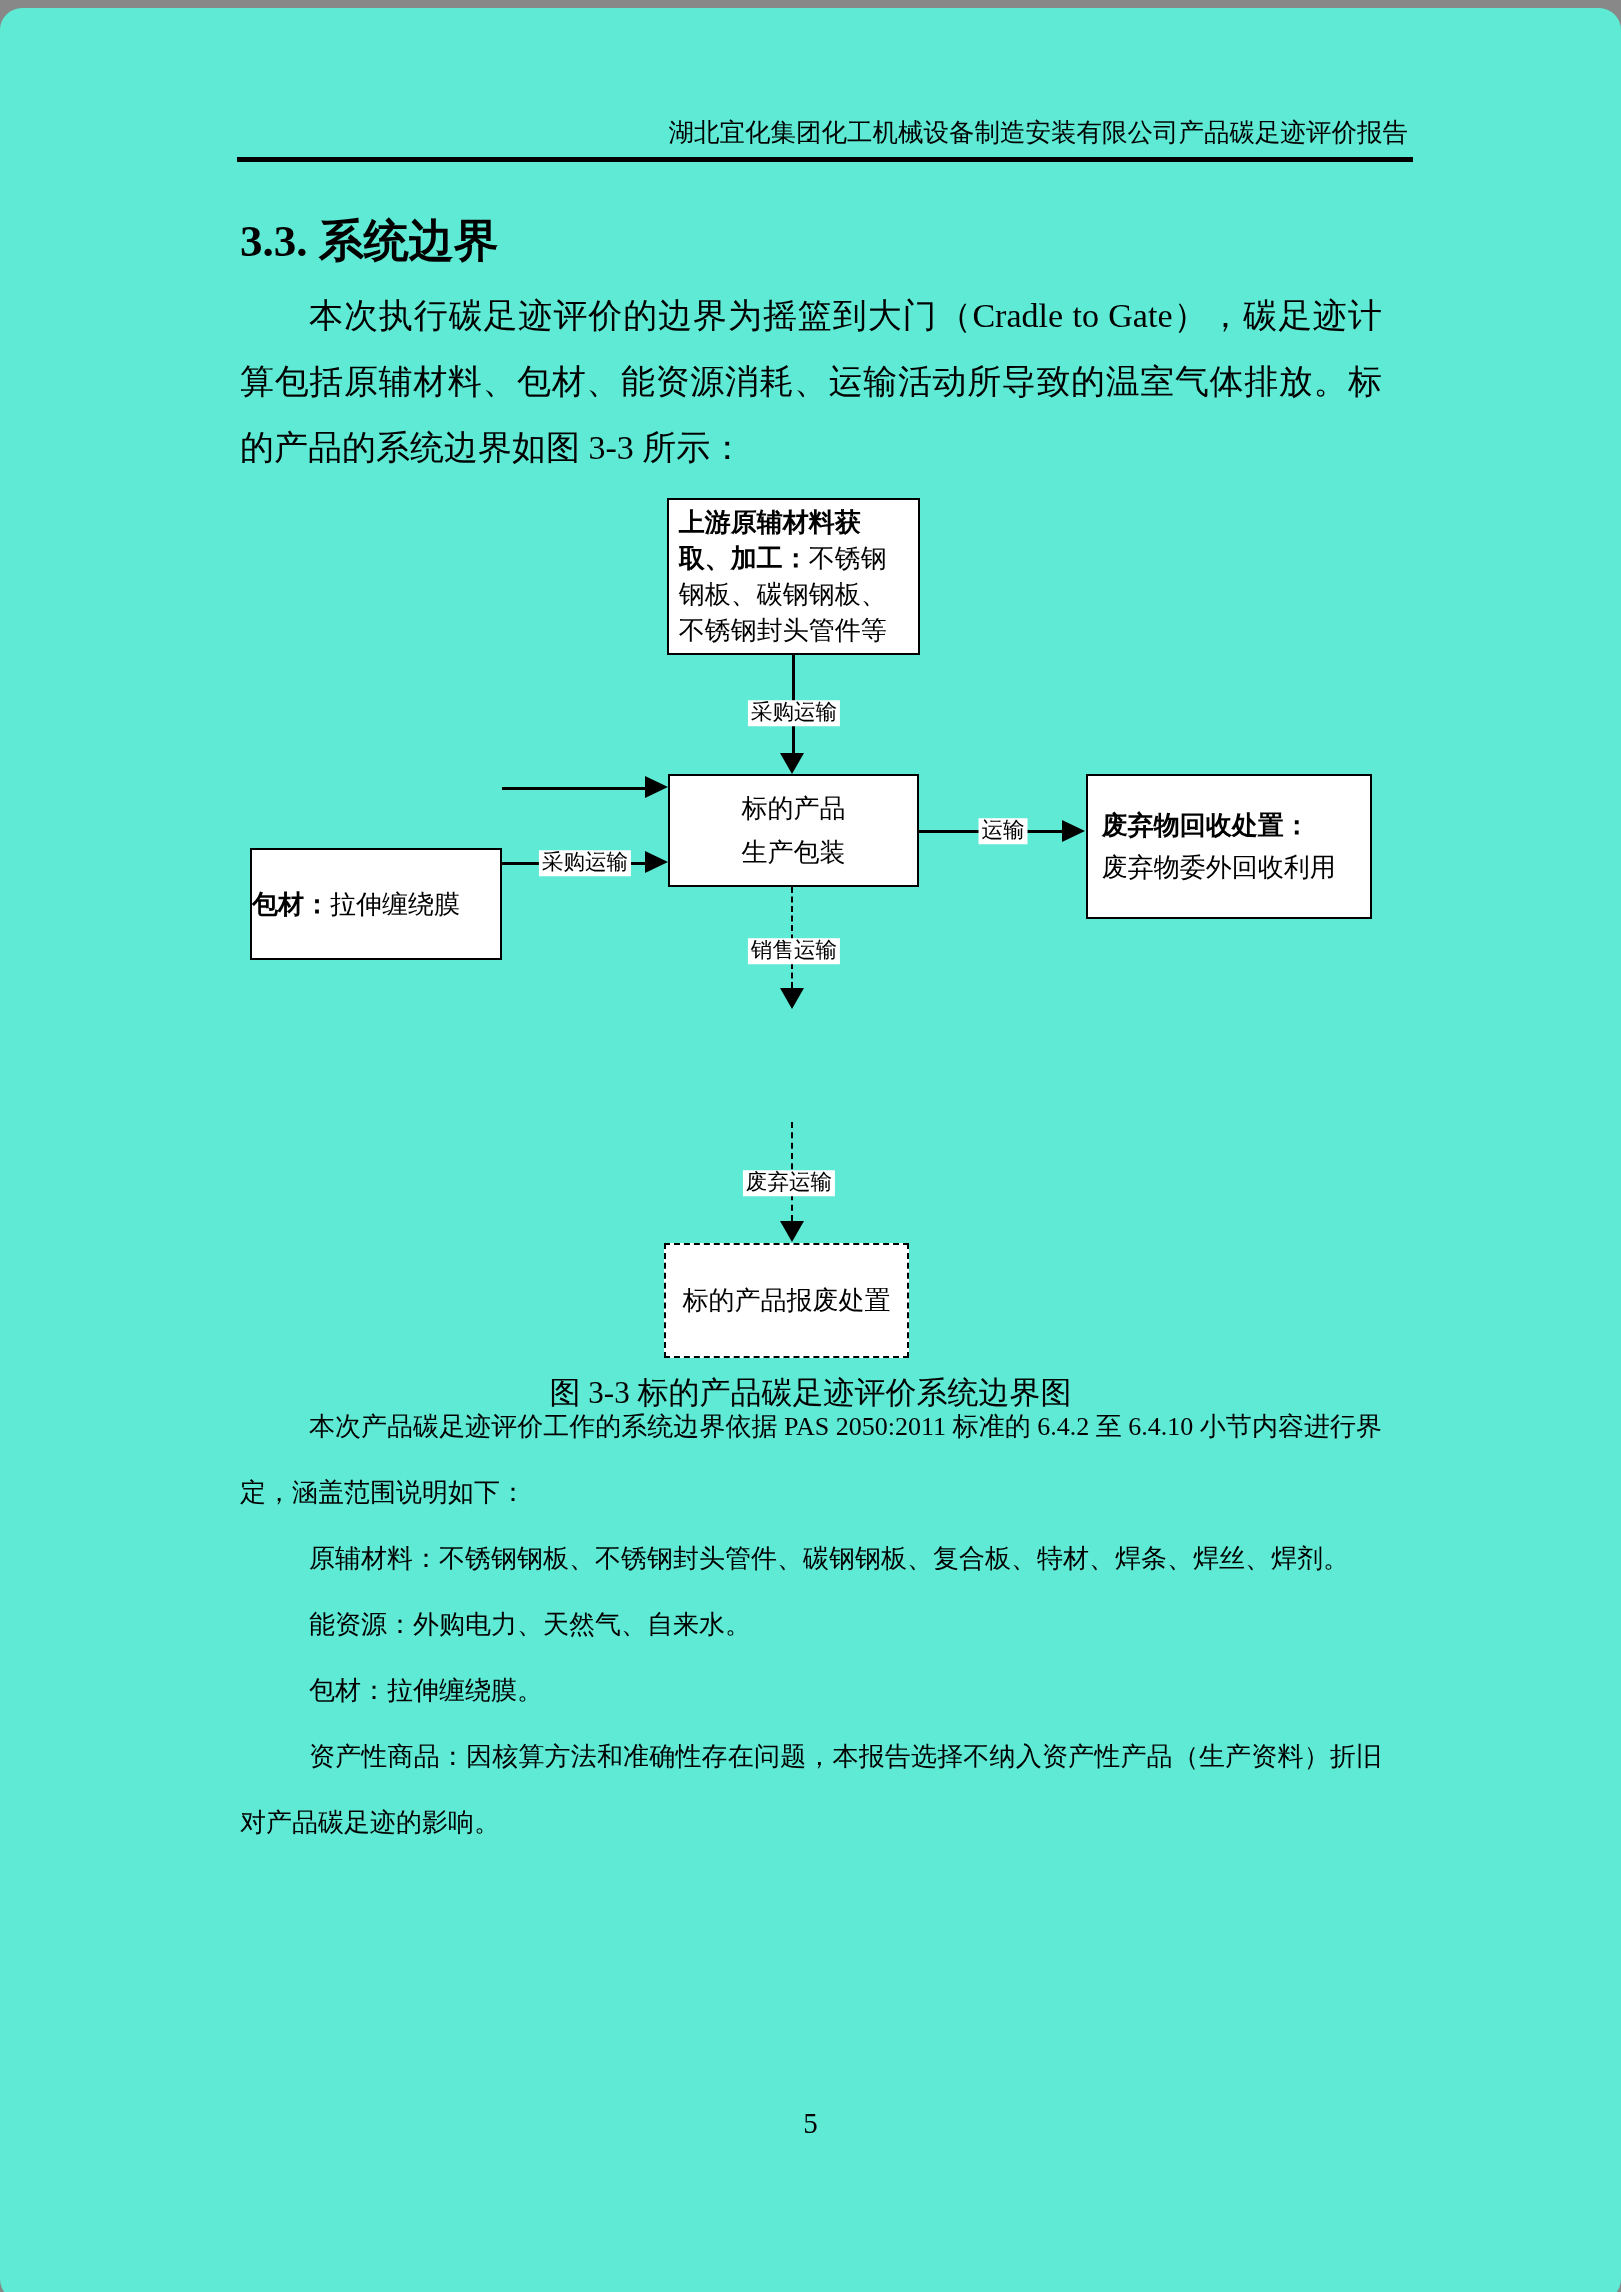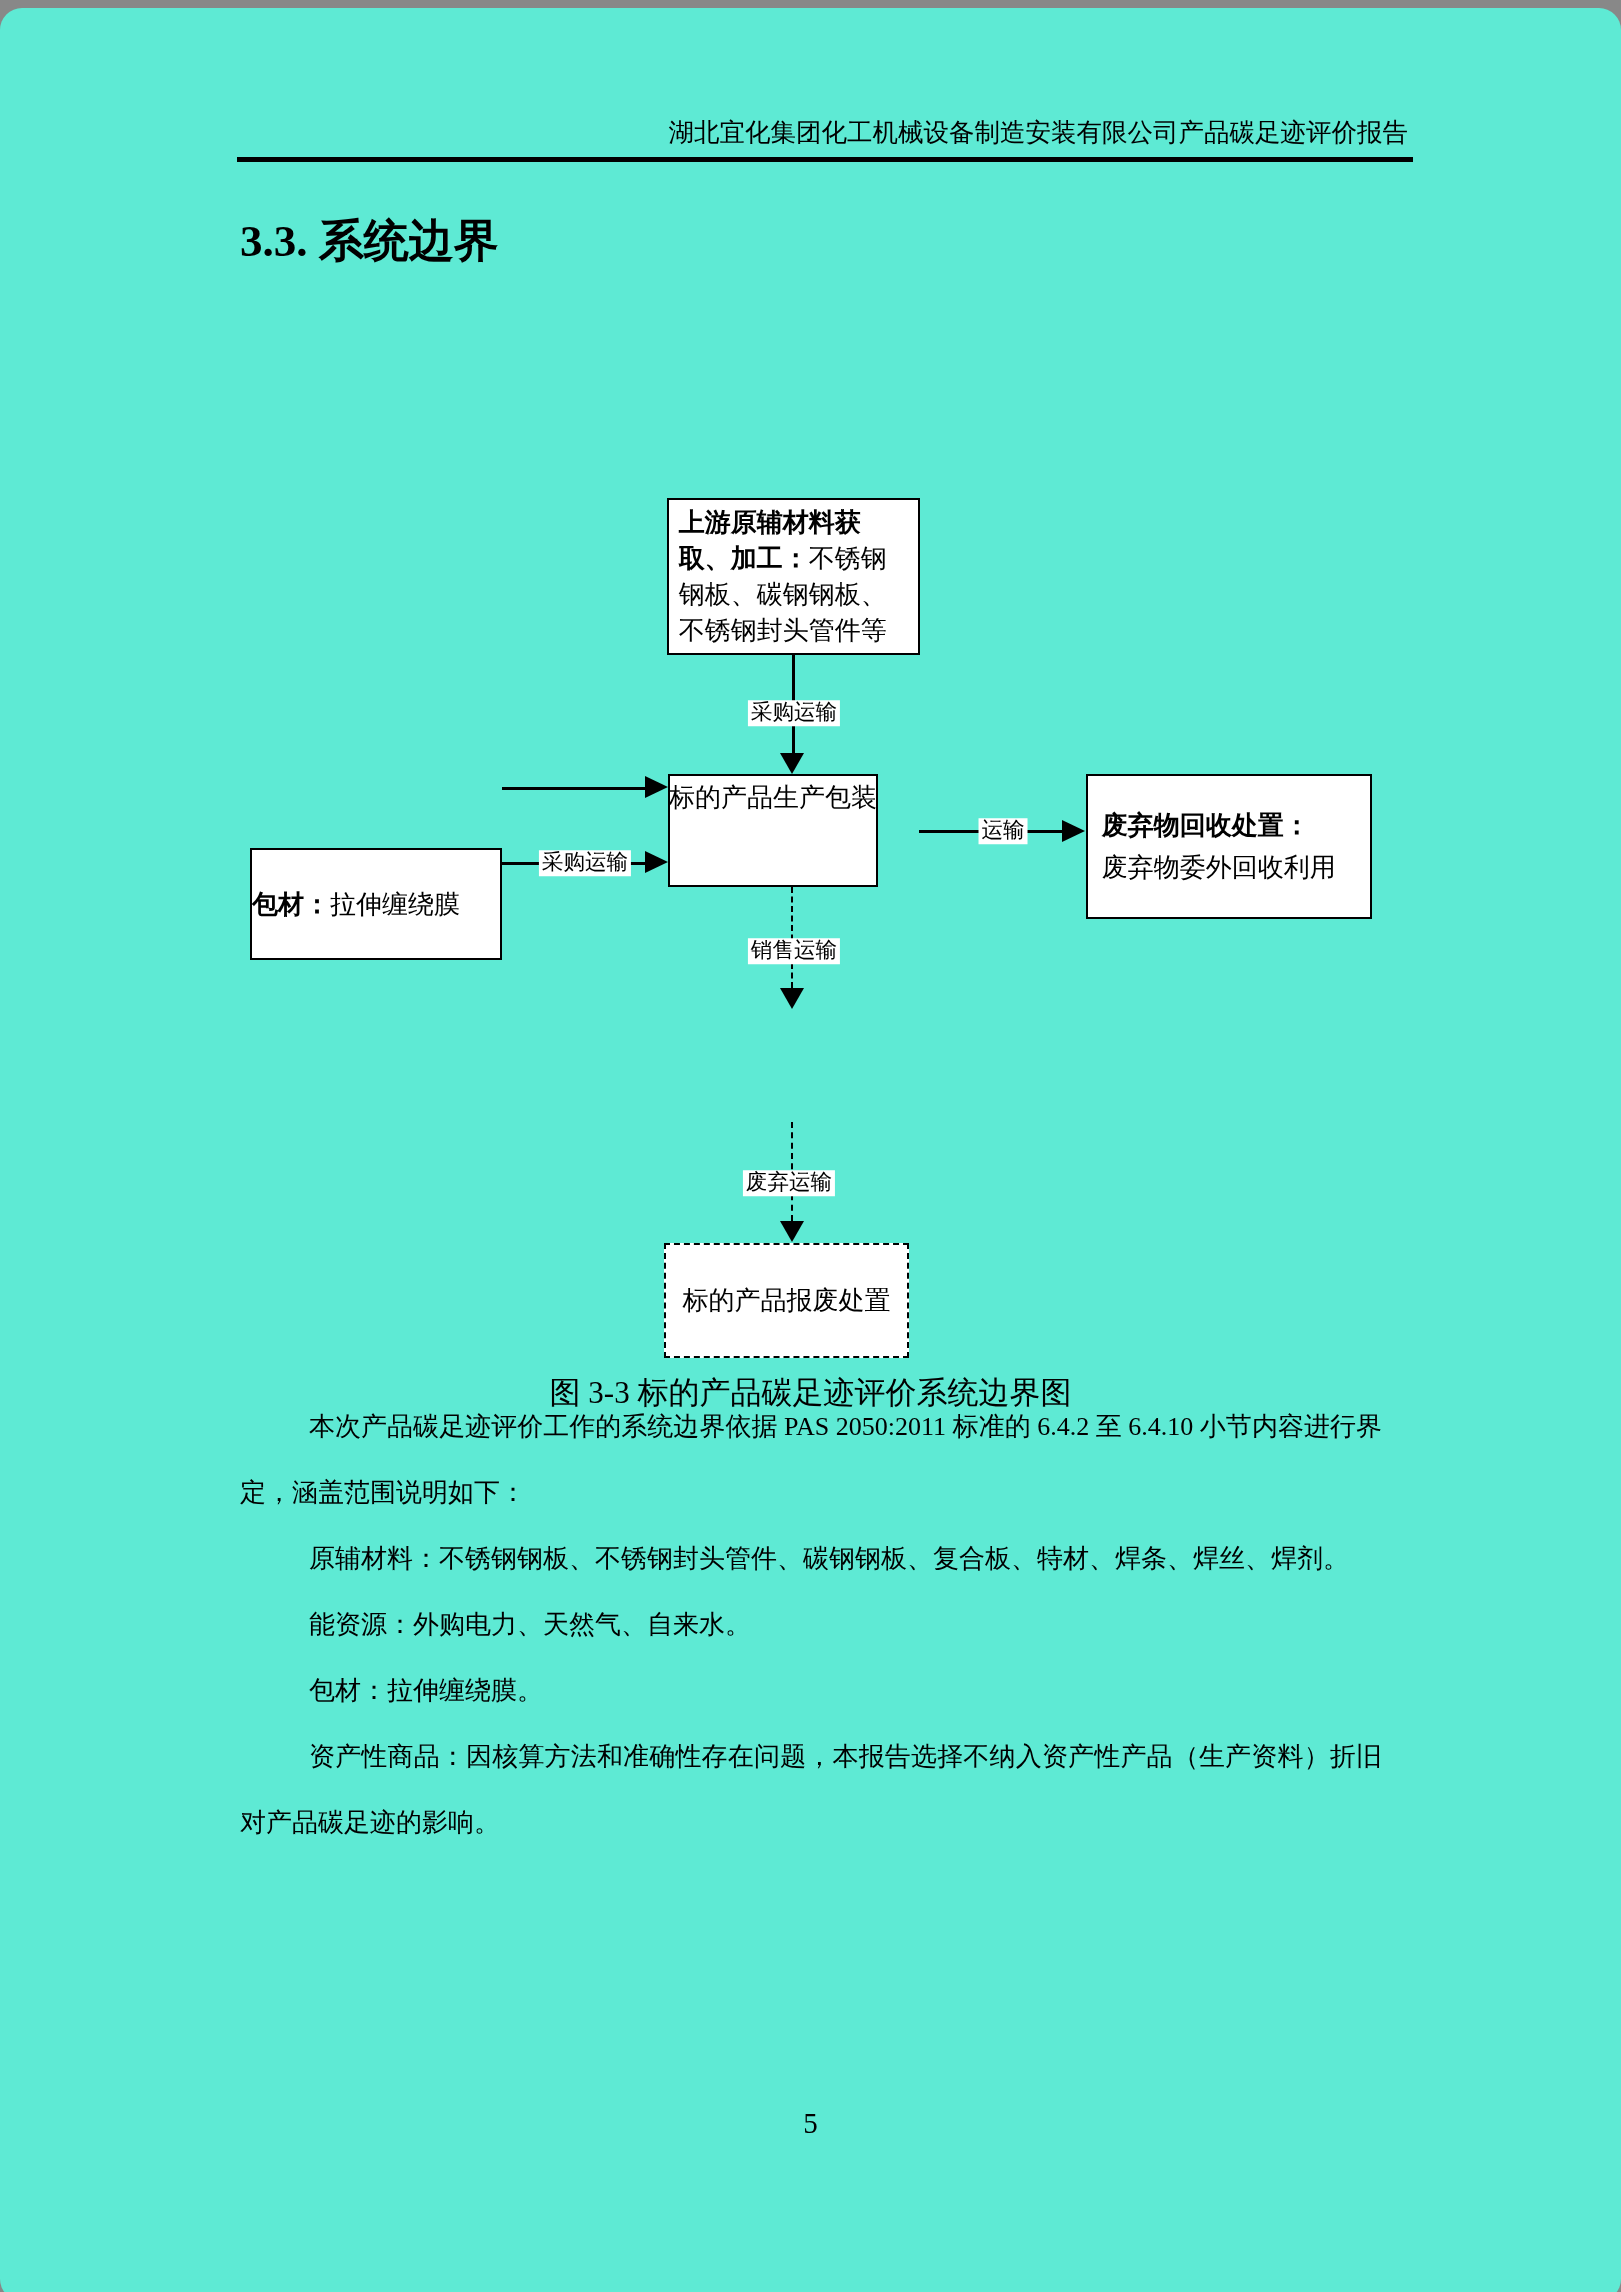--- a/index.html
+++ b/index.html
@@ -40,21 +40,21 @@
   .diagram { position:absolute; left:0; top:0; width:1621px; height:1411px; }
   .dbox {
     position:absolute; box-sizing:border-box;
     border:2.9px solid #000; font-size:26px; background:#fff;
   }
   .dbox .bl { white-space:nowrap; }
   .b { font-weight:bold; }
   .box-upstream  { left:667px;  top:490px;  width:253px; height:157px; padding:4.9px 0 0 9.8px; line-height:36px; }
   .box-energy    { left:250px;  top:684px;  width:252px; height:113px; padding-left:13.7px; display:flex; flex-direction:column; justify-content:center; line-height:43px; }
   .box-packaging { left:250px;  top:840px;  width:252px; height:112px; padding-left:0; display:flex; align-items:center; }
-  .box-production{ left:668px;  top:766px;  width:210px; height:113px; display:flex; flex-direction:row; justify-content:center; text-align:center; line-height:44px; }
+  .box-production{ left:668px;  top:766px;  width:251px; height:113px; display:flex; flex-direction:column; justify-content:center; text-align:center; line-height:44px; }
   .box-waste     { left:1086px; top:766px;  width:286px; height:145px; padding-left:13.7px; display:flex; flex-direction:column; justify-content:center; line-height:42px; }
   .box-use       { left:667px;  top:1002px; width:252px; height:113px; border-style:dashed; display:flex; align-items:center; justify-content:center; }
   .box-scrap     { left:664px;  top:1235px; width:245px; height:115px; border-style:dashed; display:flex; align-items:center; justify-content:center; }
 
   .vline { position:absolute; width:2.9px; background:#000; }
   .hline { position:absolute; height:2.9px; background:#000; }
   .vdash { position:absolute; width:0; border-left:2.9px dashed #000; }
   .arrow-down {
     position:absolute; width:0; height:0;
     border-left:12.7px solid transparent; border-right:12.7px solid transparent;
@@ -82,20 +82,21 @@
 </head>
 <body>
 
 <div class="page">
 
   <div class="doc-header">湖北宜化集团化工机械设备制造安装有限公司产品碳足迹评价报告</div>
   <div class="header-rule"></div>
 
   <h2 class="section-heading">3.3. 系统边界</h2>
 
+  <p class="par-first">本次执行碳足迹评价的边界为摇篮到大门（Cradle to Gate），碳足迹计算包括原辅材料、包材、能资源消耗、运输活动所导致的温室气体排放。标的产品的系统边界如图 3-3 所示：</p>
 
   <div class="diagram">
 
     <div class="dbox box-upstream">
       <div class="bl b">上游原辅材料获</div>
       <div class="bl"><span class="b">取、加工：</span><span>不锈钢</span></div>
       <div class="bl">钢板、碳钢钢板、</div>
       <div class="bl">不锈钢封头管件等</div>
     </div>
 

